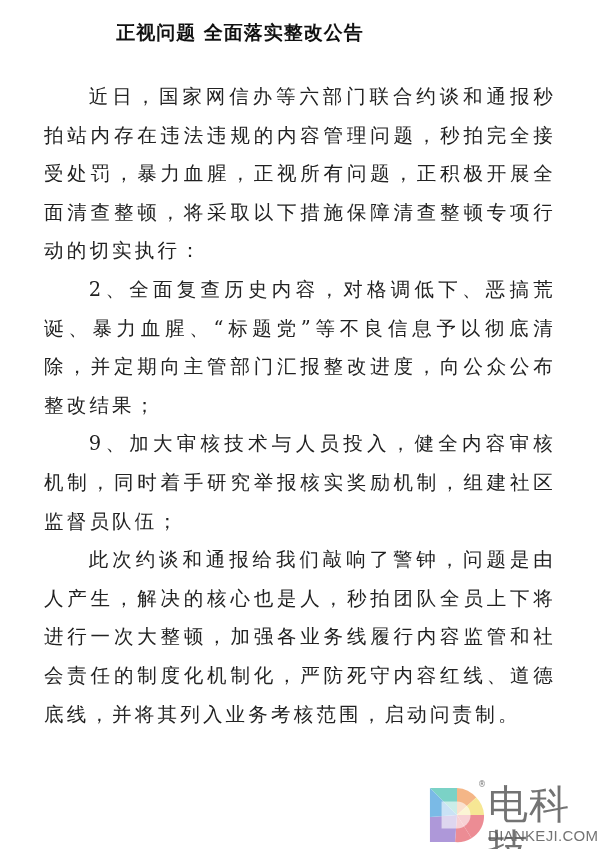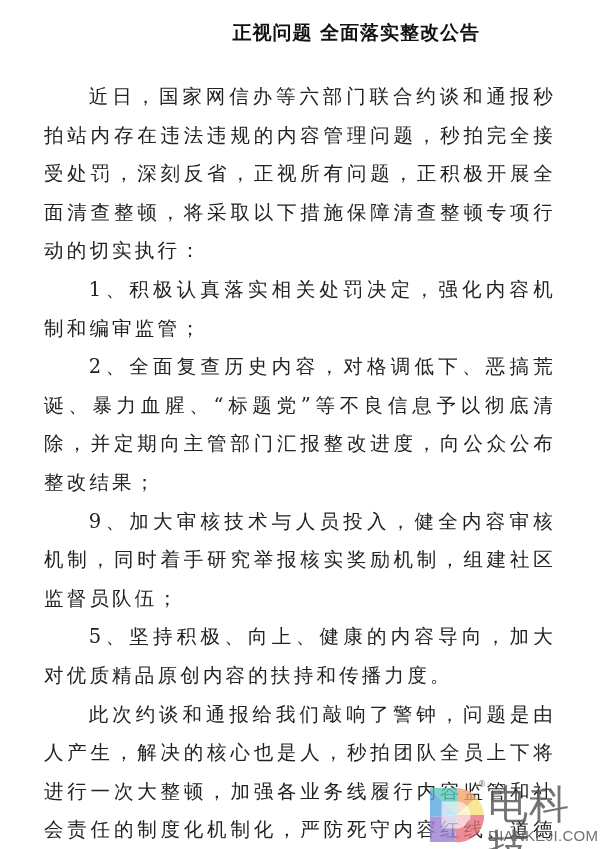--- a/index.html
+++ b/index.html
@@ -1,43 +1,41 @@
 <!DOCTYPE html>
 <html><head>
 <meta charset="utf-8">
 <style>
   html, body { margin: 0; padding: 0; background: #ffffff; }
   body { width: 600px; height: 849px; position: relative; overflow: hidden;
          font-family: "DejaVu Serif", "Liberation Serif", serif; color: #222; }
-  .title { position: absolute; top: 20px; left: 0; width: 480px; text-align: right;
+  .title { position: absolute; top: 20px; left: 0; width: 480px; text-align: center;
            font-family: "DejaVu Sans", "Liberation Sans", sans-serif; font-weight: bold;
            font-size: 19px; letter-spacing: 1px; color: #111; }
   .body { position: absolute; top: 78px; left: 44px; width: 512px;
           font-size: 19.5px; line-height: 38.6px; letter-spacing: 3.2px; }
   .body p { margin: 0; text-indent: 2.3em; text-align: justify; }
   .watermark { position: absolute; left: 420px; top: 782px; width: 180px; height: 67px; }
   .logo-d { position: absolute; left: 8px; top: 4px; width: 58px; height: 58px; }
   .logo-text { position: absolute; left: 68px; top: 0px; font-family: "DejaVu Sans", sans-serif;
                font-size: 40px; color: rgba(90,90,90,0.85); letter-spacing: 1px; line-height: 44px; }
   .logo-url { position: absolute; left: 68px; top: 45px; font-family: "Liberation Sans", sans-serif;
               font-size: 15px; color: rgba(90,90,90,0.85); letter-spacing: 0.3px; }
   .logo-reg { position: absolute; left: 58px; top: -2px; font-size: 8px; color: #777;
               font-family: "DejaVu Sans", sans-serif; }
 </style>
 </head>
 <body>
 
 <div class="title">正视问题 全面落实整改公告</div>
 
 <div class="body">
-  <p>近日，国家网信办等六部门联合约谈和通报秒拍站内存在违法违规的内容管理问题，秒拍完全接受处罚，深刻反省，正视所有问题，正积极开展全面清查整顿，将采取以下措施保障清查整顿专项行动的切实执行：</p>
-  <p>1、积极认真落实相关处罚决定，强化内容机制和编审监管；</p>
+  <p>近日，国家网信办等六部门联合约谈和通报秒拍站内存在违法违规的内容管理问题，秒拍完全接受处罚，暴力血腥，正视所有问题，正积极开展全面清查整顿，将采取以下措施保障清查整顿专项行动的切实执行：</p>
   <p>2、全面复查历史内容，对格调低下、恶搞荒诞、暴力血腥、“标题党”等不良信息予以彻底清除，并定期向主管部门汇报整改进度，向公众公布整改结果；</p>
   <p>9、加大审核技术与人员投入，健全内容审核机制，同时着手研究举报核实奖励机制，组建社区监督员队伍；</p>
-  <p>5、坚持积极、向上、健康的内容导向，加大对优质精品原创内容的扶持和传播力度。</p>
   <p>此次约谈和通报给我们敲响了警钟，问题是由人产生，解决的核心也是人，秒拍团队全员上下将进行一次大整顿，加强各业务线履行内容监管和社会责任的制度化机制化，严防死守内容红线、道德底线，并将其列入业务考核范围，启动问责制。</p>
 </div>
 
 <div class="watermark">
   <svg class="logo-d" viewBox="0 0 60 60">
     <g opacity="0.8">
       <path d="M2 2 L30 2 L30 30 Z" fill="#5bc8b8"></path>
       <path d="M30 2 A28 28 0 0 1 50 12 L30 30 Z" fill="#f2a46a"></path>
       <path d="M50 12 A28 28 0 0 1 58 30 L30 30 Z" fill="#f4e27a"></path>
       <path d="M58 30 A28 28 0 0 1 45 54 L30 30 Z" fill="#e8707a"></path>

